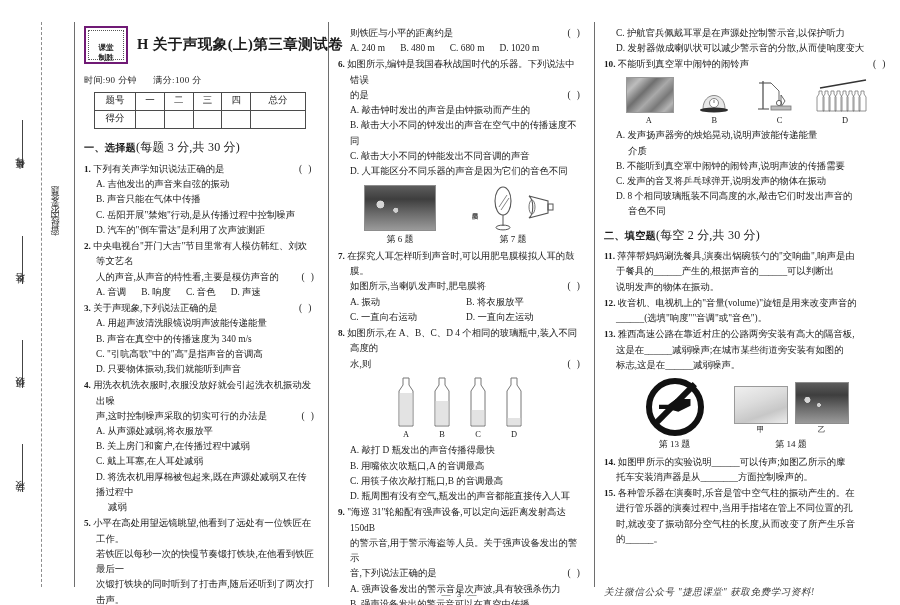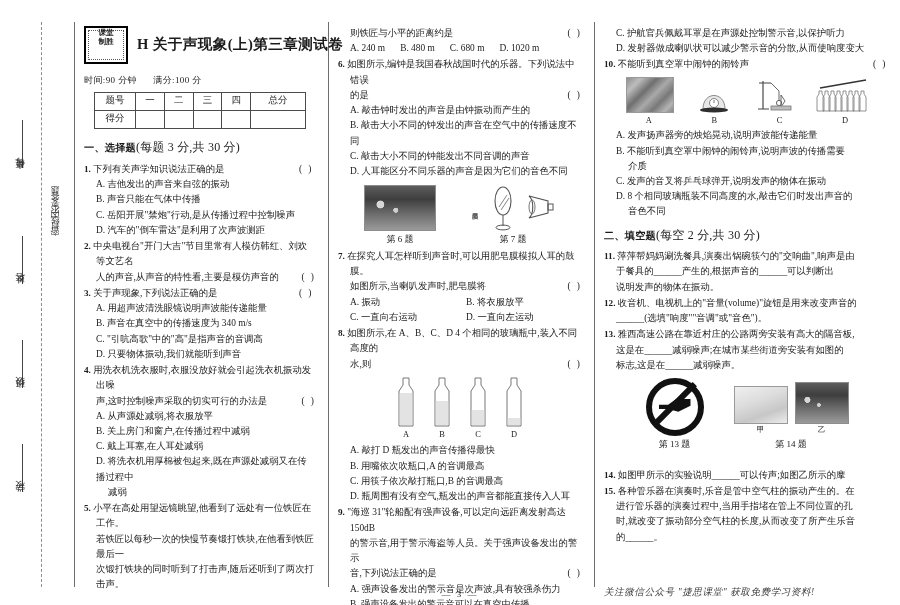--- a/index.html
+++ b/index.html
@@ -50,22 +50,22 @@
 
   .col{position:absolute;top:0;font-size:9.4px;line-height:1.62;}
   .col-a{left:84px;width:232px;}
   .col-b{left:338px;width:244px;}
   .col-c{left:604px;width:286px;}
 
   
   .hdr{margin-top:26px;display:flex;align-items:center;gap:9px;}
   .badge{
     width:40px;height:34px;flex:0 0 auto;
-    border:2px solid #000000;
-    display:flex;flex-direction:column;align-items:center;justify-content:flex-start;
+    border:2px solid #701a75;
+    display:flex;flex-direction:column;align-items:center;justify-content:flex-end;
     font-size:7.6px;line-height:1.25;font-weight:bold;letter-spacing:0px;
     position:relative;background:#fff;
   }
   .badge::before{
     content:"";position:absolute;inset:2px;border:1px dotted #555;
   }
   .badge span{position:relative;z-index:2;}
   .doc-title{
     font-size:14.6px;font-weight:bold;letter-spacing:0.4px;white-space:nowrap;
   }
@@ -225,20 +225,26 @@
       <span class="qline"><span class="paren">(    )</span><span class="num">1.</span> <span>下列有关声学知识说法正确的是</span></span>
       <span class="opt">A. 吉他发出的声音来自弦的振动</span>
       <span class="opt">B. 声音只能在气体中传播</span>
       <span class="opt">C. 岳阳开展"禁炮"行动,是从传播过程中控制噪声</span>
       <span class="opt">D. 汽车的"倒车雷达"是利用了次声波测距</span>
     </div>
 
     <div class="q">
       <span class="qline"><span class="num">2.</span> <span>中央电视台"开门大吉"节目里常有人模仿韩红、刘欢等文艺名</span></span>
       <span class="qcont"><span class="paren">(    )</span><span>人的声音,从声音的特性看,主要是模仿声音的</span></span>
+      <span class="optrow">
+        <span>A. 音调</span>
+        <span>B. 响度</span>
+        <span>C. 音色</span>
+        <span>D. 声速</span>
+      </span>
     </div>
 
     <div class="q">
       <span class="qline"><span class="paren">(    )</span><span class="num">3.</span> <span>关于声现象,下列说法正确的是</span></span>
       <span class="opt">A. 用超声波清洗眼镜说明声波能传递能量</span>
       <span class="opt">B. 声音在真空中的传播速度为 340 m/s</span>
       <span class="opt">C. "引吭高歌"中的"高"是指声音的音调高</span>
       <span class="opt">D. 只要物体振动,我们就能听到声音</span>
     </div>
 
@@ -413,22 +419,22 @@
       <div style="display:flex;justify-content:space-around;padding:0 12px;font-size:8.4px;margin-top:1px;">
         <span>A</span>
         <span>B</span>
         <span>C</span>
         <span>D</span>
       </div>
     </div>
 
     <div class="q">
       <span class="opt">A. 发声扬声器旁的烛焰晃动,说明声波能传递能量</span>
+      <span class="opt" style="padding-left:24px;">介质</span>
       <span class="opt">B. 不能听到真空罩中闹钟的闹铃声,说明声波的传播需要</span>
-      <span class="opt" style="padding-left:24px;">介质</span>
       <span class="opt">C. 发声的音叉将乒乓球弹开,说明发声的物体在振动</span>
       <span class="opt">D. 8 个相同玻璃瓶装不同高度的水,敲击它们时发出声音的</span>
       <span class="opt" style="padding-left:24px;">音色不同</span>
     </div>
 
     <div class="sect" style="margin:6px 0 4px;">
       <span>二、填空题</span><span class="sub">(每空 2 分,共 30 分)</span>
     </div>
 
     <div class="q">
@@ -463,22 +469,23 @@
           </div>
           <div style="display:flex;flex-direction:column;align-items:center;">
             <div class="photo-dark" style="width:52px;height:40px;"></div>
             <div style="font-size:7.6px;">乙</div>
           </div>
         </div>
         <div class="figcap">第 14 题</div>
       </div>
     </div>
 
-    <div class="q" style="margin-top:16px;">
+    <div class="q" style="margin-top:3px;">
       <span class="qline"><span class="num">14.</span> <span>如图甲所示的实验说明______可以传声;如图乙所示的摩</span></span>
+      <span class="qcont">托车安装消声器是从________方面控制噪声的。</span>
     </div>
 
     <div class="q">
       <span class="qline"><span class="num">15.</span> <span>各种管乐器在演奏时,乐音是管中空气柱的振动产生的。在</span></span>
       <span class="qcont">进行管乐器的演奏过程中,当用手指堵在管上不同位置的孔</span>
       <span class="qcont">时,就改变了振动部分空气柱的长度,从而改变了所产生乐音</span>
       <span class="qcont">的______。</span>
     </div>
   </div>
 

